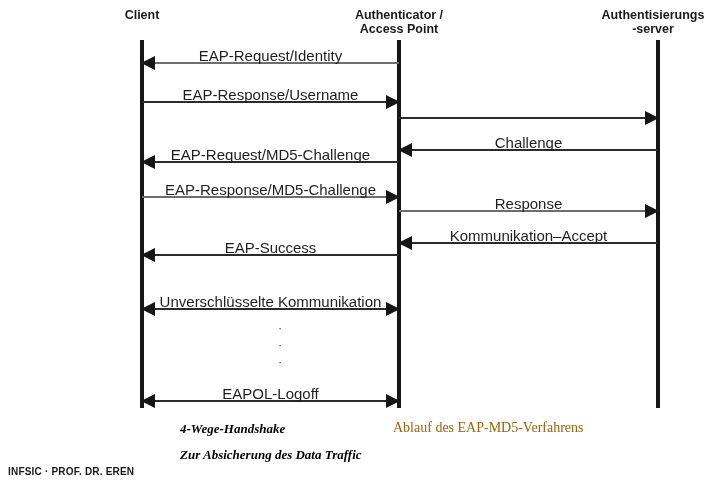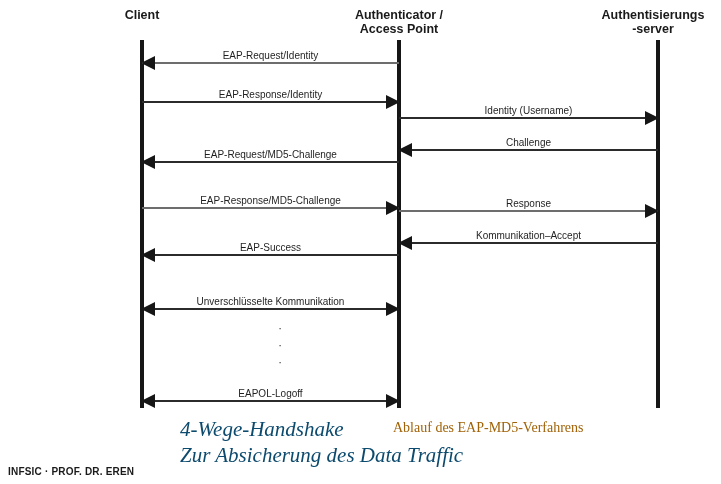--- a/index.html
+++ b/index.html
@@ -61,42 +61,42 @@
     left: -1px;
     border-right: 14px solid #161616;
   }
   .msg .caption {
     position: absolute;
     bottom: 10px;
     left: 0;
     right: 0;
     text-align: center;
     font-family: "Liberation Sans", sans-serif;
-    font-size: 10px;
+    font-size: 15px;
     color: #1f1f1f;
     white-space: nowrap;
     line-height: 13px;
   }
   .vdots {
     position: absolute;
     text-align: center;
     font-family: "Liberation Sans", sans-serif;
     font-size: 11px;
     color: #2b2b2b;
     line-height: 17px;
     letter-spacing: 0;
   }
   .vdots span { display: block; }
   .caption-green {
     position: absolute;
     font-family: "Liberation Serif", serif;
     font-style: italic;
-    font-weight: normal;
-    font-size: 21px;
-    color: #0c4a6e;
+    font-weight: bold;
+    font-size: 13px;
+    color: #000000;
     line-height: 26px;
     white-space: nowrap;
   }
   .caption-black {
     position: absolute;
     font-family: "Liberation Serif", serif;
     font-size: 14px;
     color: #a16207;
     white-space: nowrap;
   }
@@ -129,38 +129,37 @@
     </div>
   <div id="messages">
       <div class="msg" style="left: 142px; top: 54px; width: 257px;">
         <div class="line grey"></div>
         <div class="head left"></div>
         <div class="caption">EAP-Request/Identity</div>
       </div>
       <div class="msg" style="left: 142px; top: 93px; width: 257px;">
         <div class="line"></div>
         <div class="head right"></div>
-        <div class="caption">EAP-Response/Identity</div>
+        <div class="caption">EAP-Response/Username</div>
       </div>
       <div class="msg" style="left: 399px; top: 109px; width: 259px;">
         <div class="line"></div>
         <div class="head right"></div>
-        <div class="caption">Identity (Username)</div>
       </div>
       <div class="msg" style="left: 399px; top: 141px; width: 259px;">
         <div class="line"></div>
         <div class="head left"></div>
         <div class="caption">Challenge</div>
       </div>
       <div class="msg" style="left: 142px; top: 153px; width: 257px;">
         <div class="line"></div>
         <div class="head left"></div>
         <div class="caption">EAP-Request/MD5-Challenge</div>
       </div>
-      <div class="msg" style="left: 142px; top: 188px; width: 257px; margin-top: 11px;">
+      <div class="msg" style="left: 142px; top: 188px; width: 257px;">
         <div class="line grey"></div>
         <div class="head right"></div>
         <div class="caption">EAP-Response/MD5-Challenge</div>
       </div>
       <div class="msg" style="left: 399px; top: 202px; width: 259px;">
         <div class="line grey"></div>
         <div class="head right"></div>
         <div class="caption">Response</div>
       </div>
       <div class="msg" style="left: 399px; top: 234px; width: 259px;">

